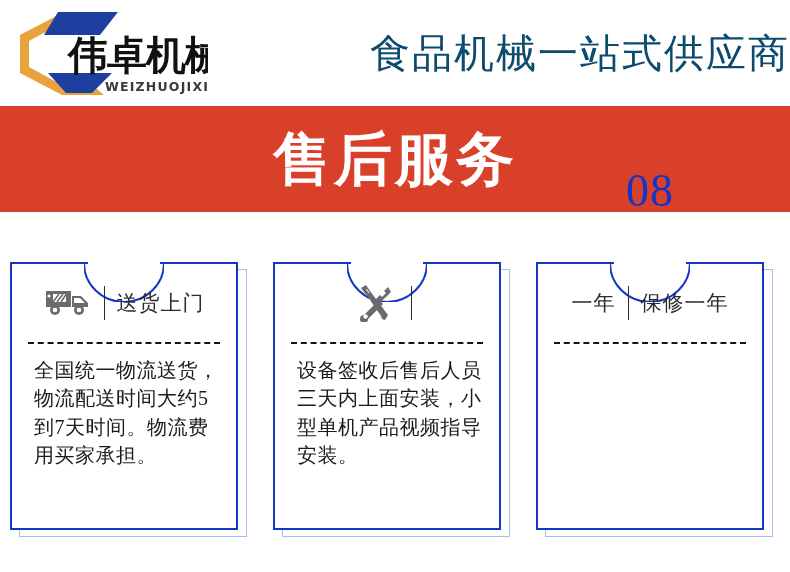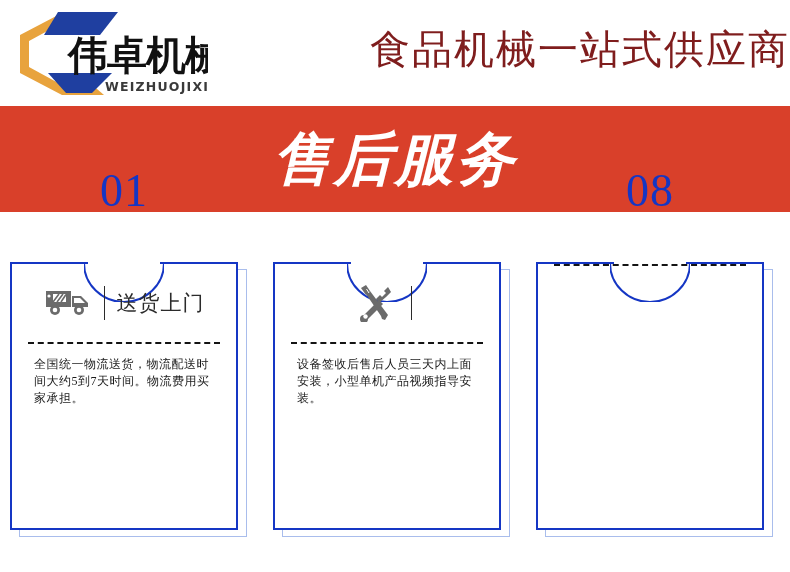--- a/index.html
+++ b/index.html
@@ -39,25 +39,25 @@
   }
   #logo-mark {
     position: absolute;
     left: 0; top: 0;
     width: 208px;
     height: 92px;
   }
   #brand-tagline {
     flex: 0 0 auto;
     margin-left: 22px;
-    font-family: Liberation Mono, monospace;
+    font-family: Liberation Sans, sans-serif;
     font-size: 40px;
     line-height: 1;
     letter-spacing: 2px;
-    color: #7f1d1d;
+    color: #0c4a6e;
     white-space: nowrap;
   }
 
   
   #banner {
     position: absolute;
     left: 0; top: 106px;
     width: 790px;
     height: 106px;
     background: #d9402a;
@@ -66,21 +66,20 @@
     justify-content: center;
   }
   #banner-title {
     font-family: "DejaVu Sans", "Liberation Sans", sans-serif;
     font-weight: bold;
     font-size: 58px;
     line-height: 1;
     color: #ffffff;
     letter-spacing: 3px;
     white-space: nowrap;
-    font-style: italic;
   }
 
   
   #cards {
     position: absolute;
     left: 0; top: 212px;
     width: 790px;
     height: 360px;
   }
   .card-wrap {
@@ -202,21 +201,21 @@
 
   .card-divider {
     height: 0;
     border-top: 2px dashed #141414;
     margin: 0 2px 0 2px;
   }
 
   .card-body {
     padding-top: 12px;
     font-family: "Liberation Serif", "DejaVu Serif", serif;
-    font-size: 12px;
+    font-size: 20px;
     line-height: 1.42;
     color: #1a1a1a;
     text-align: left;
     letter-spacing: 0.5px;
     padding-left: 8px;
     padding-right: 2px;
   }
 </style>
 </head>
 <body>
@@ -280,21 +279,20 @@
                 <circle cx="34" cy="22" r="2.3" fill="#ffffff"></circle>
               </svg>
             </div>
             <div class="head-sep"></div>
             <div class="head-label">送货上门</div>
           </div>
           <div class="card-divider"></div>
           <div class="card-body">全国统一物流送货，物流配送时间大约5到7天时间。物流费用买家承担。</div>
         </div>
       </div>
-      <div class="card-number">01</div>
     </div>
 
     <div class="card-wrap c2">
       <div class="card-shadow"></div>
       <div class="card">
         <div class="card-border-left"></div>
         <div class="card-border-right"></div>
         <div class="card-border-bottom"></div>
         <div class="card-border-top-l"></div>
         <div class="card-border-top-r"></div>
@@ -334,20 +332,25 @@
         <div class="card-border-right"></div>
         <div class="card-border-bottom"></div>
         <div class="card-border-top-l"></div>
         <div class="card-border-top-r"></div>
         <div class="card-notch">
           <svg width="80" height="78" viewBox="0 0 80 78">
             <path d="M0 39 A40 39 0 0 0 80 39" fill="none" stroke="#1536c4" stroke-width="2"></path>
           </svg>
         </div>
         <div class="card-inner">
+          <div class="card-head">
+            <div class="head-icon text-badge">一年</div>
+            <div class="head-sep"></div>
+            <div class="head-label">保修一年</div>
+          </div>
           <div class="card-divider"></div>
         </div>
       </div>
       <div class="card-number">08</div>
     </div>
 
   </div>
 </div>
 
 </body></html>

